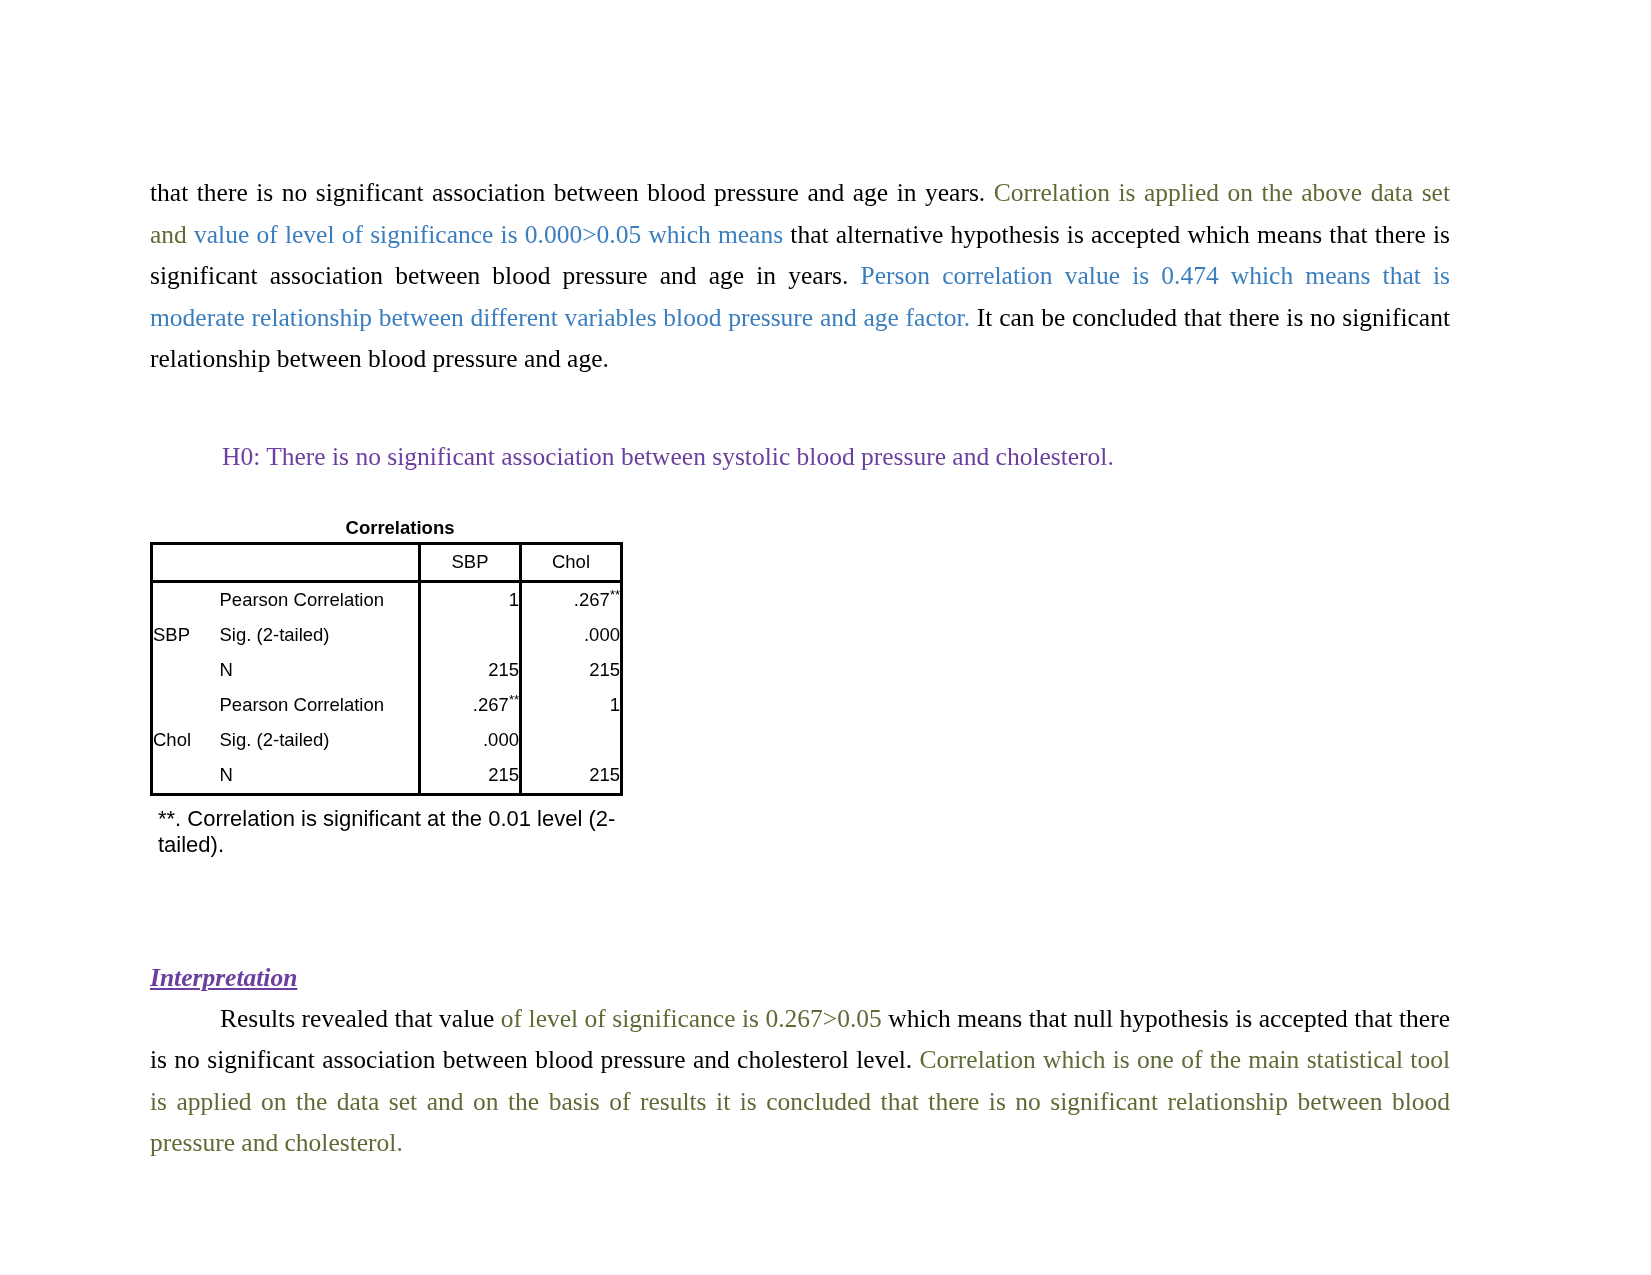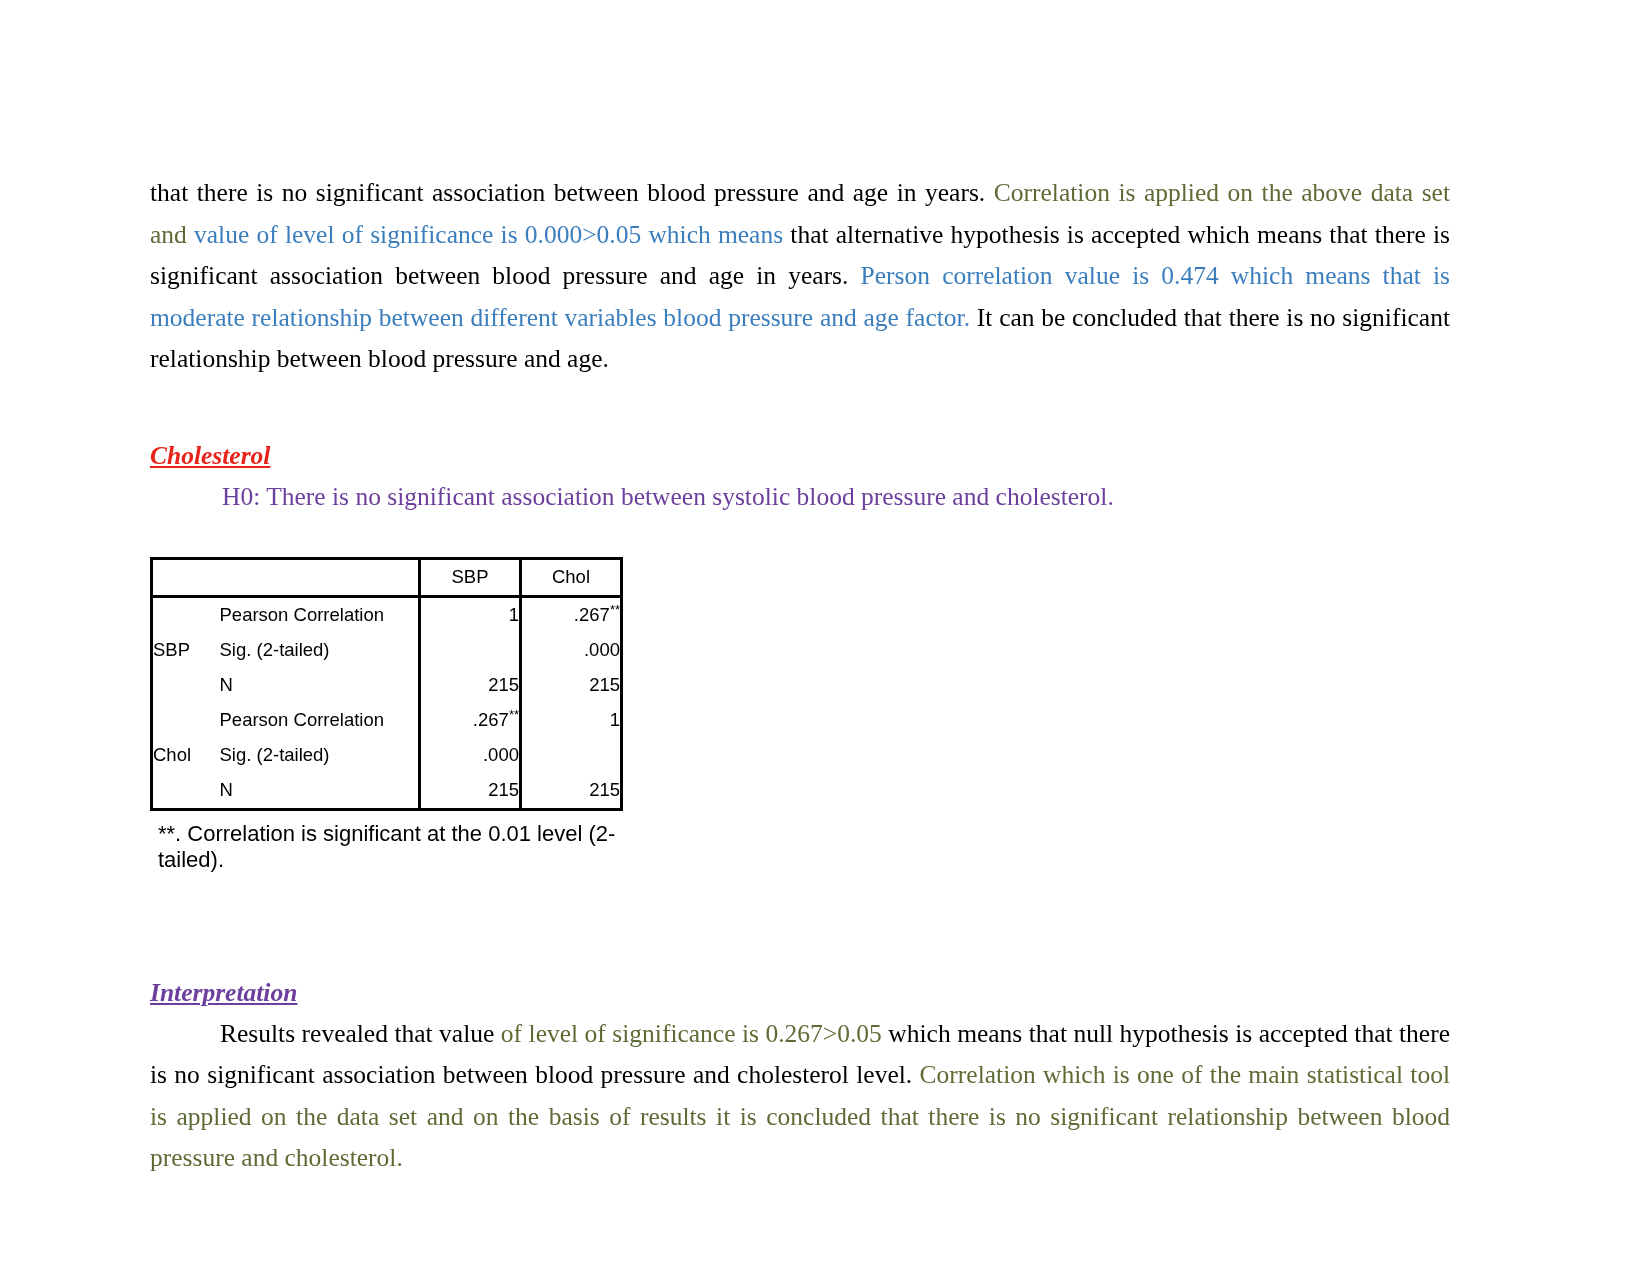--- a/index.html
+++ b/index.html
@@ -133,27 +133,27 @@
 </head>
 <body>
 
 <div class="page">
   <div class="content">
 
     <p class="body-para" id="para1"><span class="c-black">that there is no significant association between blood pressure and age in years. </span><span class="c-olive">Correlation is applied on the above data set and </span><span class="c-blue">value of level of significance is 0.000&gt;0.05 which means </span><span class="c-black">that alternative hypothesis is accepted which means that there is significant association between blood pressure and age in years. </span><span class="c-blue">Person correlation value is 0.474 which means that is moderate relationship between different variables blood pressure and age factor. </span><span class="c-black">It can be concluded that there is no significant relationship between blood pressure and age.</span></p>
 
     <div class="gap-md"></div>
 
-    <div class="heading red">Cholesterol</div>
 
     <p class="hypothesis">H0: There is no significant association between systolic blood pressure and cholesterol.</p>
 
     <div class="gap-sm"></div>
 
     <div class="spss-wrap">
+      <div class="spss-title">Correlations</div>
 
       <table class="spss">
         <colgroup>
           <col class="col-rowhdr">
           <col class="col-stat">
           <col class="col-val">
           <col class="col-val">
         </colgroup>
         <thead>
           <tr>

